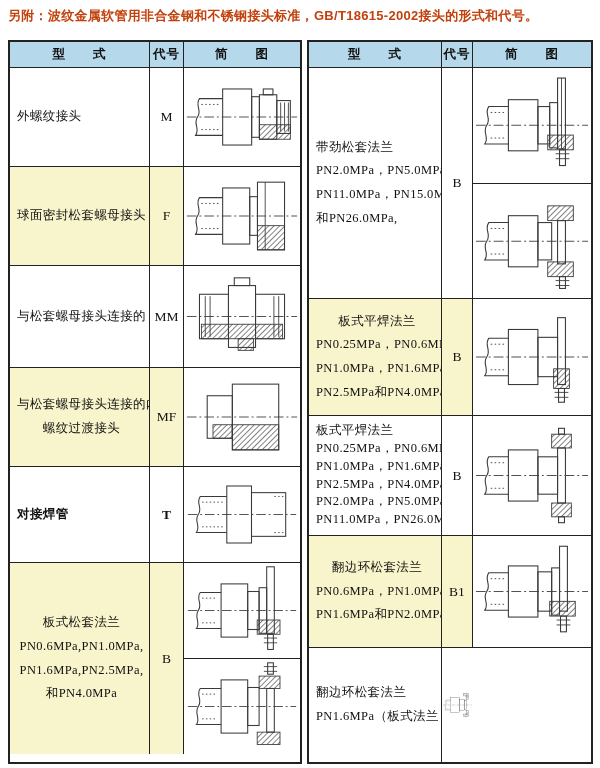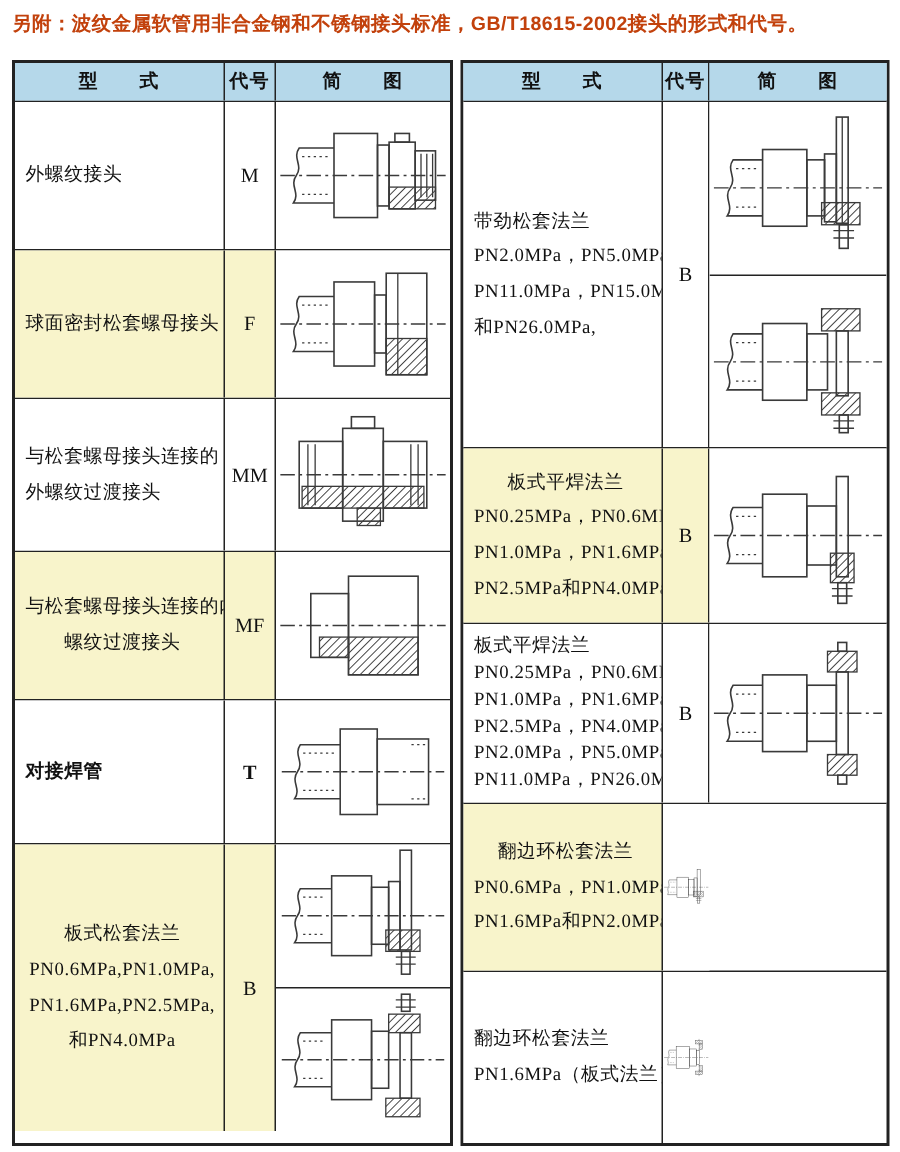--- a/index.html
+++ b/index.html
@@ -96,21 +96,20 @@
                 <line x1="84" y1="15" x2="84" y2="85" stroke="#3a3a3a" stroke-width="0.9"></line>
                 <rect x="76" y="60" width="28" height="25" fill="url(#h2)" stroke="#3a3a3a" stroke-width="0.9"></rect>
                 <line x1="3" y1="50" x2="117" y2="50" stroke="#3a3a3a" stroke-width="0.9" stroke-dasharray="10 3 2 3"></line>
               </svg>
             </div>
           </div>
         </div>
         <div class="trow" style="height: 102px;">
           <div class="c ctype">
             <span class="type-line">与松套螺母接头连接的</span>
-            <span class="type-line">外螺纹过渡接头</span>
           </div>
           <div class="c ccode">MM</div>
           <div class="c cdiag">
             <div class="diag-part">
               <svg viewBox="0 0 120 100" preserveAspectRatio="xMidYMid meet">
                 <defs>
                   <pattern id="h3" patternUnits="userSpaceOnUse" width="4" height="4" patternTransform="rotate(45)">
                     <line x1="0" y1="0" x2="0" y2="4" stroke="#3a3a3a" stroke-width="1.3"></line>
                   </pattern>
                 </defs>
@@ -357,20 +356,21 @@
               </svg>
             </div>
           </div>
         </div>
         <div class="trow" style="height: 112px;">
           <div class="c ctype hl">
             <span class="type-line">翻边环松套法兰</span>
             <span class="type-line">PN0.6MPa，PN1.0MPa,</span>
             <span class="type-line">PN1.6MPa和PN2.0MPa,</span>
           </div>
+          <div class="c ccode hl">B1</div>
           <div class="c cdiag">
             <div class="diag-part">
               <svg viewBox="0 0 120 100" preserveAspectRatio="xMidYMid meet">
                 <defs>
                   <pattern id="h12" patternUnits="userSpaceOnUse" width="4" height="4" patternTransform="rotate(45)">
                     <line x1="0" y1="0" x2="0" y2="4" stroke="#3a3a3a" stroke-width="1.3"></line>
                   </pattern>
                 </defs>
                 <path d="M36,31 H16 C11,38 19,43 14,50 C9,57 17,62 12,69 H36" stroke="#3a3a3a" stroke-width="1.1" fill="none"></path>
                 <line x1="18" y1="37" x2="32" y2="37" stroke="#3a3a3a" stroke-width="0.9" stroke-dasharray="1.6 2.4"></line>

